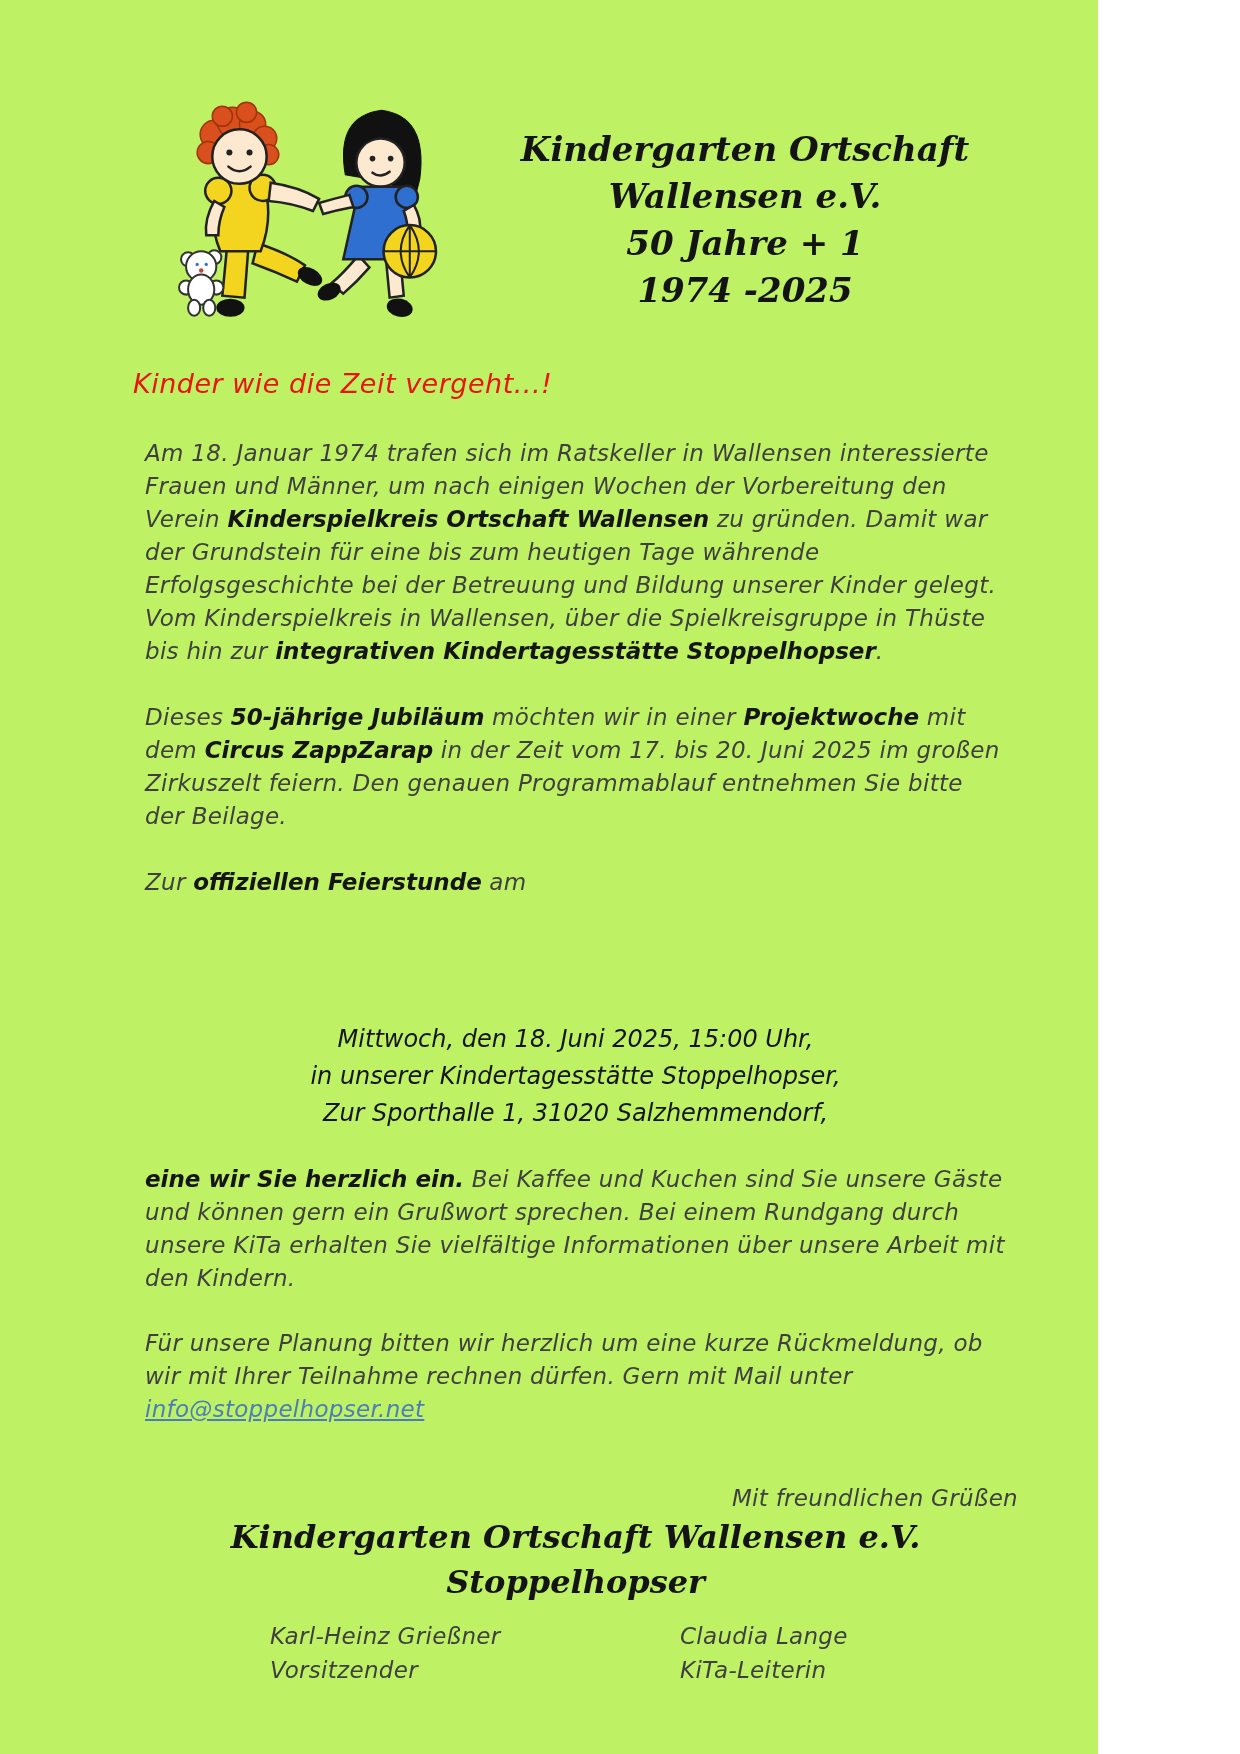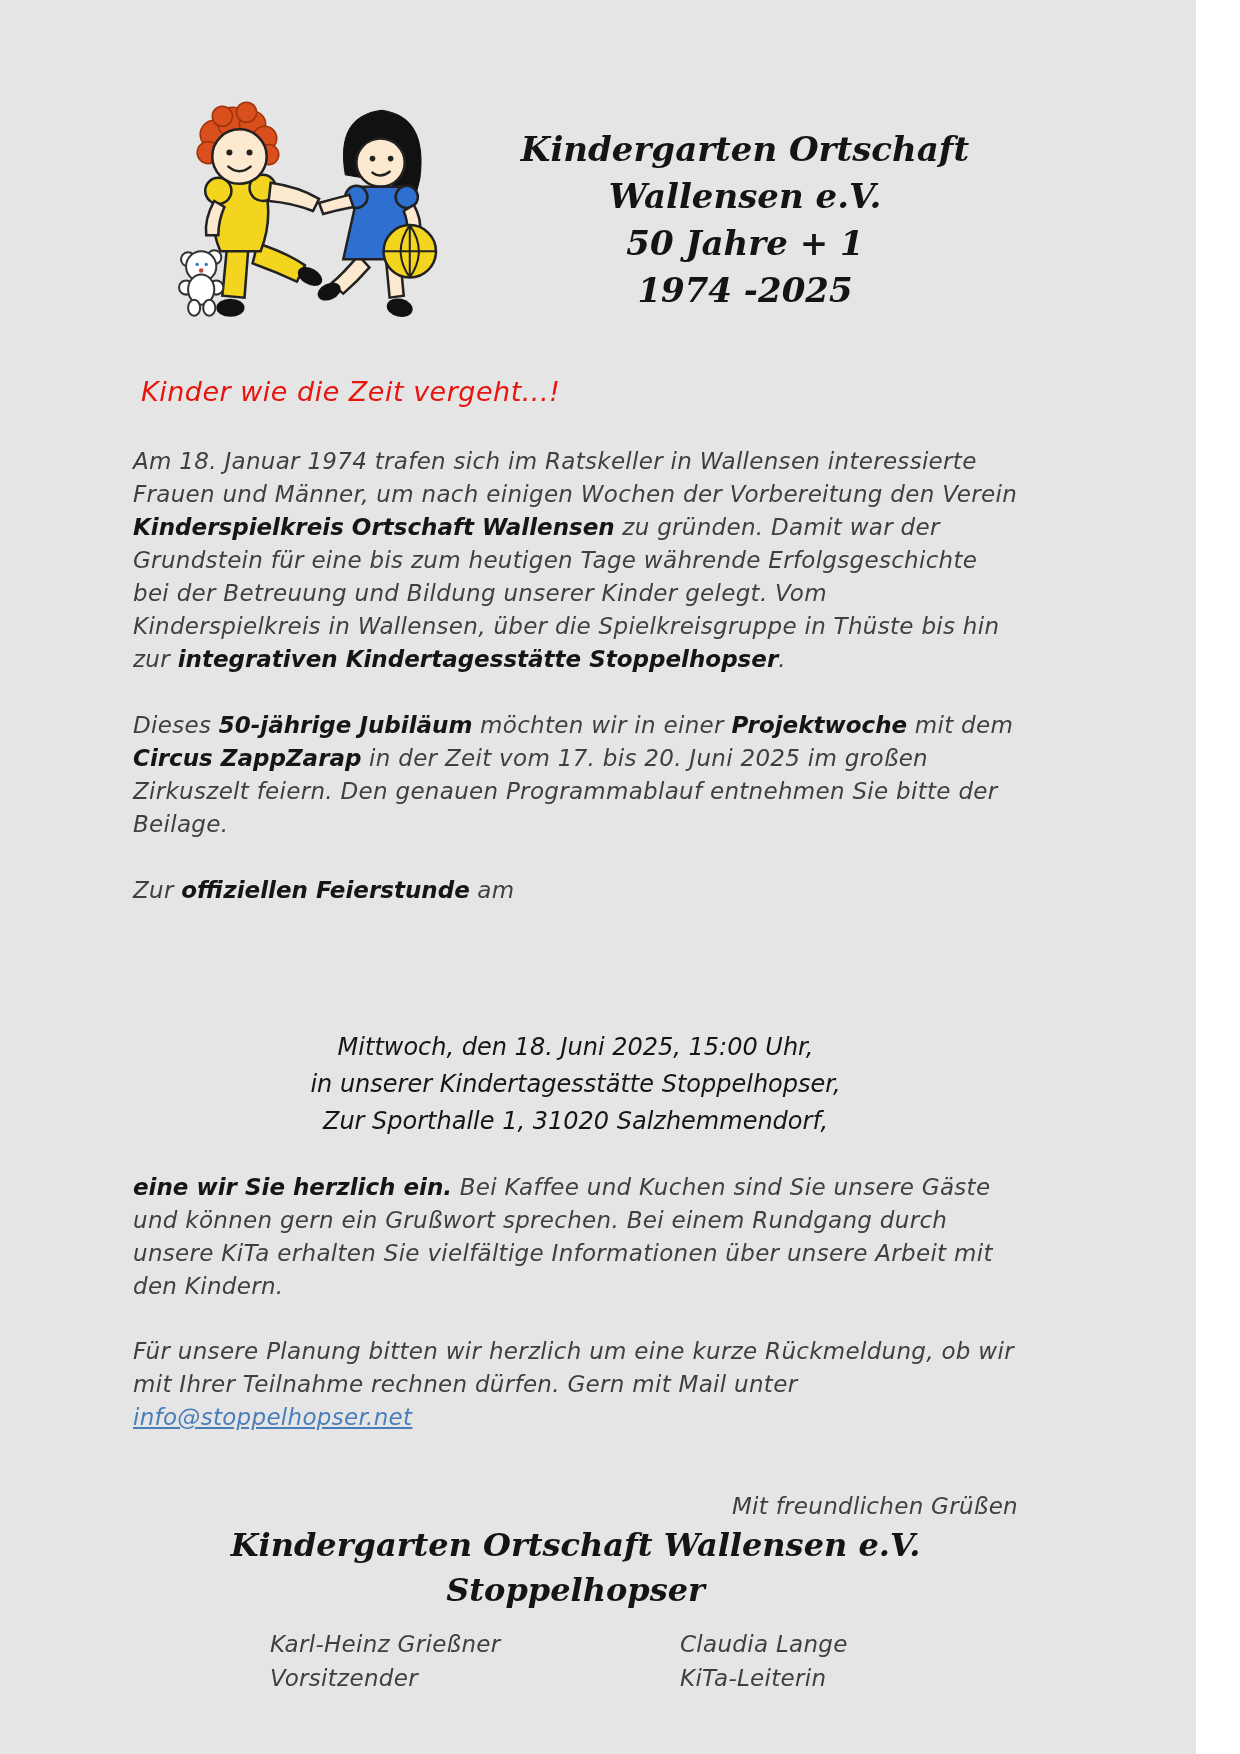--- a/index.html
+++ b/index.html
@@ -1,19 +1,19 @@
 <!DOCTYPE html>
 <html><head>
 <meta charset="utf-8">
 <style>
   html,body{margin:0;padding:0;background:#ffffff;}
   .page{
     position:relative;
-    width:1196px;height:1754px;
-    background:#e5e5e5;
+    width:1098px;height:1754px;
+    background:#bef264;
     overflow:hidden;
     font-family:"DejaVu Sans",sans-serif;
   }
   
   .logo{
     position:absolute;left:148px;top:82px;width:320px;height:262px;
   }
   .letterhead-title{
     position:absolute;left:505px;top:126px;width:480px;
     text-align:center;
@@ -22,24 +22,24 @@
     font-size:34px;line-height:47px;color:#141414;
   }
   
   .content{
     position:absolute;left:133px;top:368px;width:885px;
     font-style:italic;
     font-size:23px;line-height:33px;
     color:#3f3f3f;letter-spacing:.3px;
   }
   .red-heading{
-    margin:8px;font-size:27px;line-height:32px;font-weight:400;
+    margin:0;font-size:27px;line-height:32px;font-weight:400;
     color:#e8150f;letter-spacing:.5px;
   }
-  p{margin:0;}
+  p{margin:12px;}
   .p1{margin-top:37px;}
   .p2{margin-top:33px;}
   .p3{margin-top:33px;}
   .p4{margin-top:31px;}
   .p5{margin-top:32px;}
   .b{font-weight:700;color:#151515;letter-spacing:0;}
   .invite{
     margin-top:122px;text-align:center;
     font-weight:400;color:#151515;
     font-size:24px;line-height:37px;letter-spacing:0;

